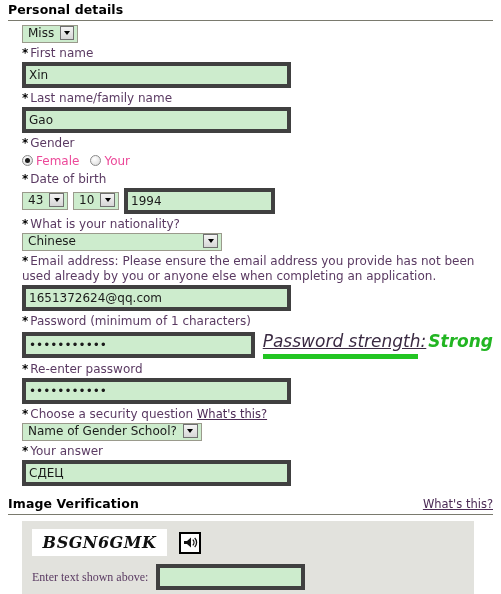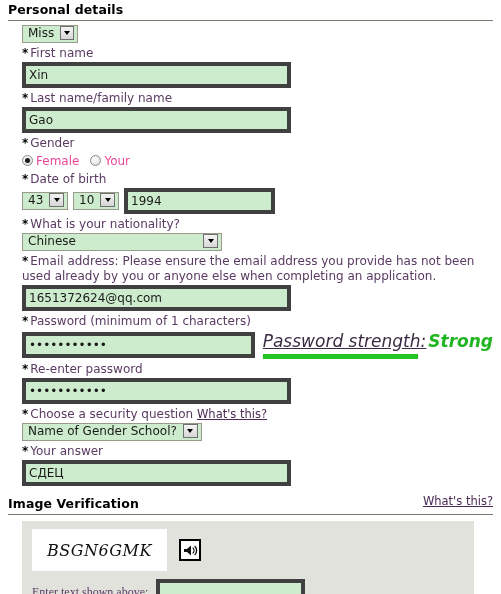--- a/index.html
+++ b/index.html
@@ -33,21 +33,21 @@
     letter-spacing: 0.1px;
   }
   .section-rule {
     border: 0;
     border-top: 1px solid #7a7a6e;
     margin: 0 0 4px 0;
     height: 0;
   }
   .head-row {
     display: flex;
-    align-items: flex-start;
+    align-items: center;
     justify-content: space-between;
   }
 
   
   .field-label {
     color: #5a3a62;
     font-size: 12px;
     line-height: 15px;
     margin: 3px 0 1px 14px;
     display: block;
@@ -211,27 +211,27 @@
     box-sizing: border-box;
   }
   .captcha-row {
     display: flex;
     align-items: center;
     gap: 12px;
   }
   .captcha-img {
     background: #ffffff;
     width: 135px;
-    height: 42px;
+    height: 27px;
     display: flex;
     align-items: center;
     justify-content: center;
     font-family: "DejaVu Serif", "Liberation Serif", serif;
     font-style: italic;
-    font-weight: normal;
+    font-weight: bold;
     font-size: 16px;
     letter-spacing: 0.5px;
     color: #101010;
   }
   .speaker-btn {
     width: 22px;
     height: 22px;
     border: 2px solid #000000;
     background: #ffffff;
     display: flex;

